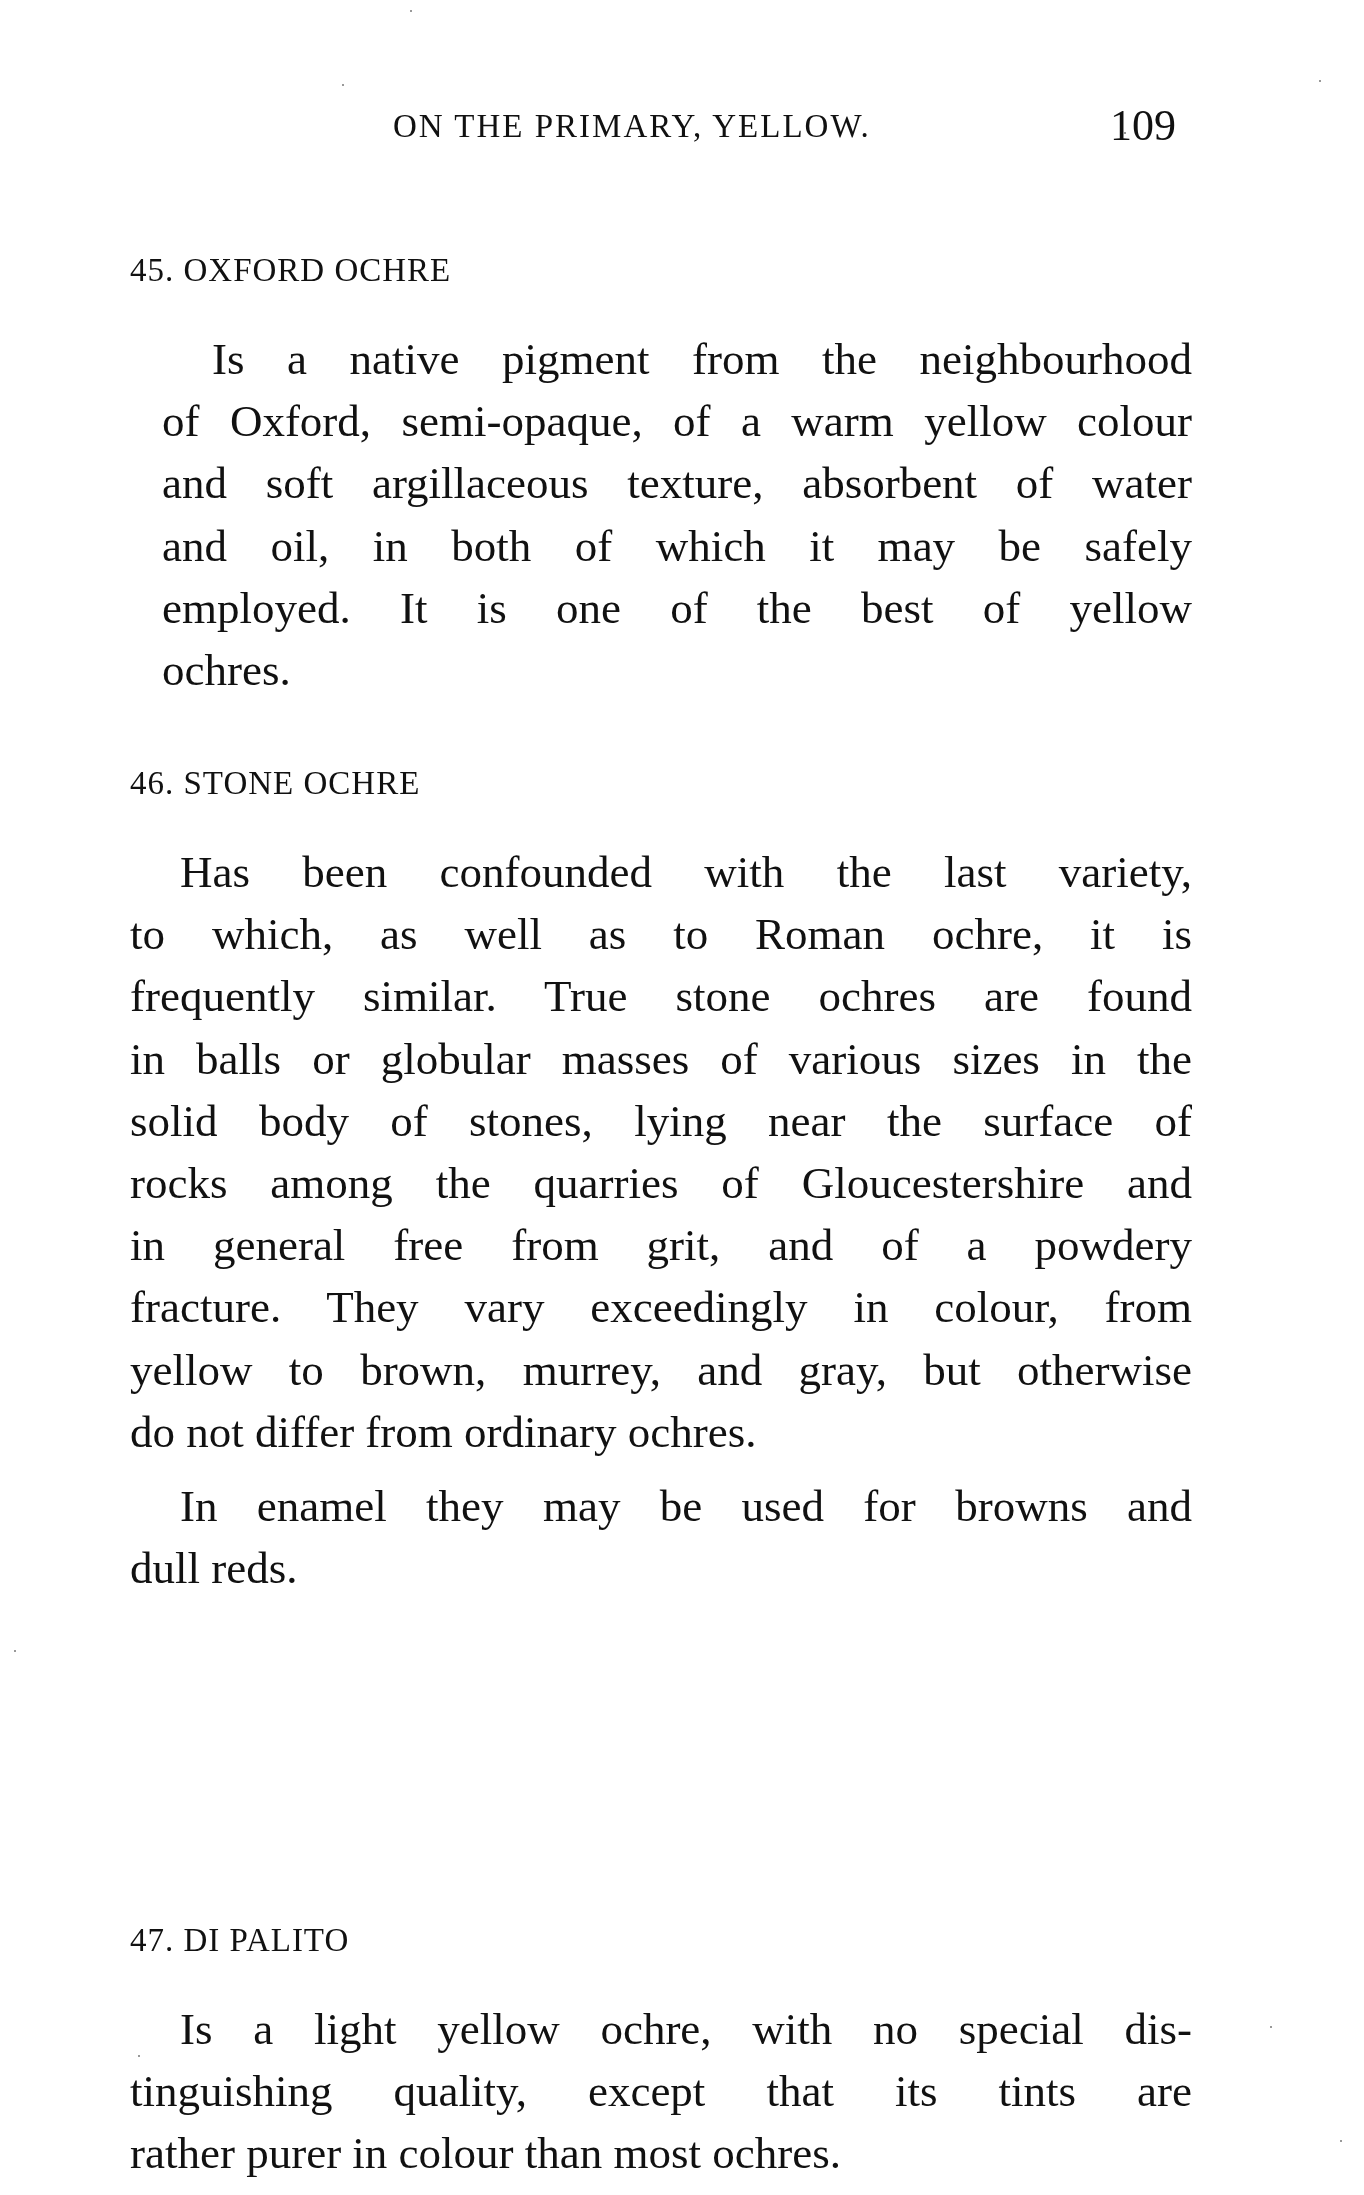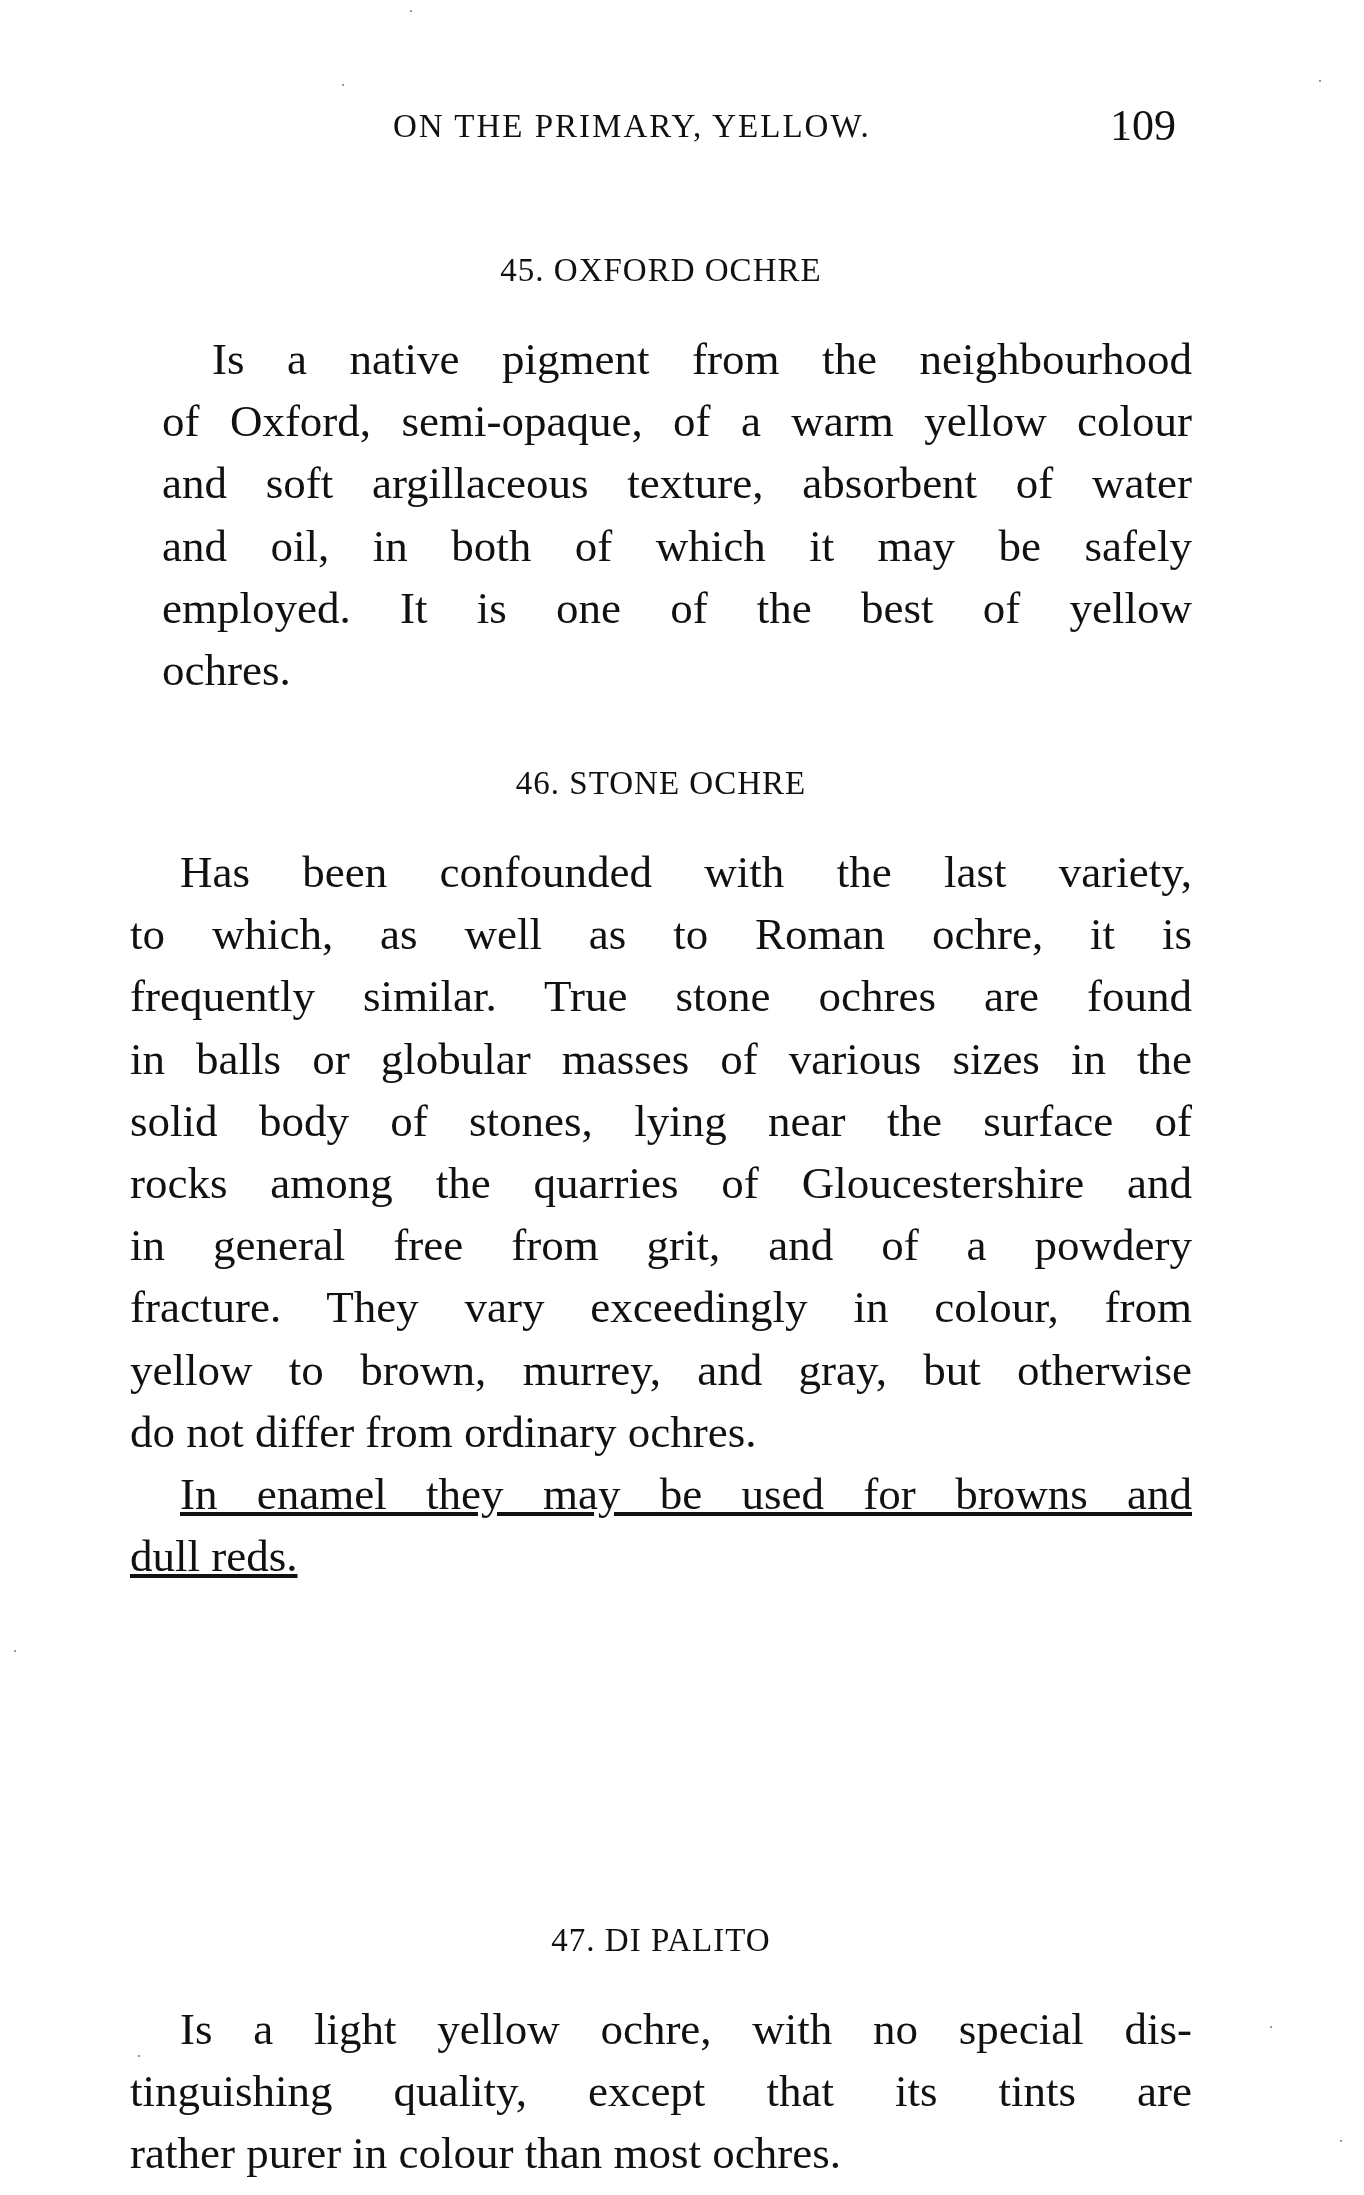--- a/index.html
+++ b/index.html
@@ -43,21 +43,21 @@
       top: -4px;
       font-size: 44px;
       white-space: nowrap;
     }
     .section {
       position: absolute;
       left: 130px;
       width: 1062px;
     }
     .section-heading {
-      text-align: center;
+      text-align: left;
       font-size: 33px;
       letter-spacing: 1px;
       text-transform: uppercase;
       margin: 0;
       font-weight: normal;
       line-height: 40px;
       white-space: nowrap;
     }
     .para {
       margin: 0;
@@ -76,21 +76,21 @@
     .line.last {
       text-align-last: left;
     }
     .line.indent {
       padding-left: 50px;
     }
     #sec45 { top: 250px; }
     #sec45 .para { margin-top: 38px; margin-left: 32px; }
     #sec46 { top: 763px; }
     #sec46 .para { margin-top: 38px; }
-    #sec46 .para2 { margin-top: 0; text-decoration: underline; }
+    #sec46 .para2 { margin-top: 12px; }
     #sec47 { top: 1920px; }
     #sec47 .para { margin-top: 38px; }
     .speck {
       position: absolute;
       width: 2px; height: 2px;
       background: #777;
       border-radius: 1px;
     }
   </style>
 </head>

